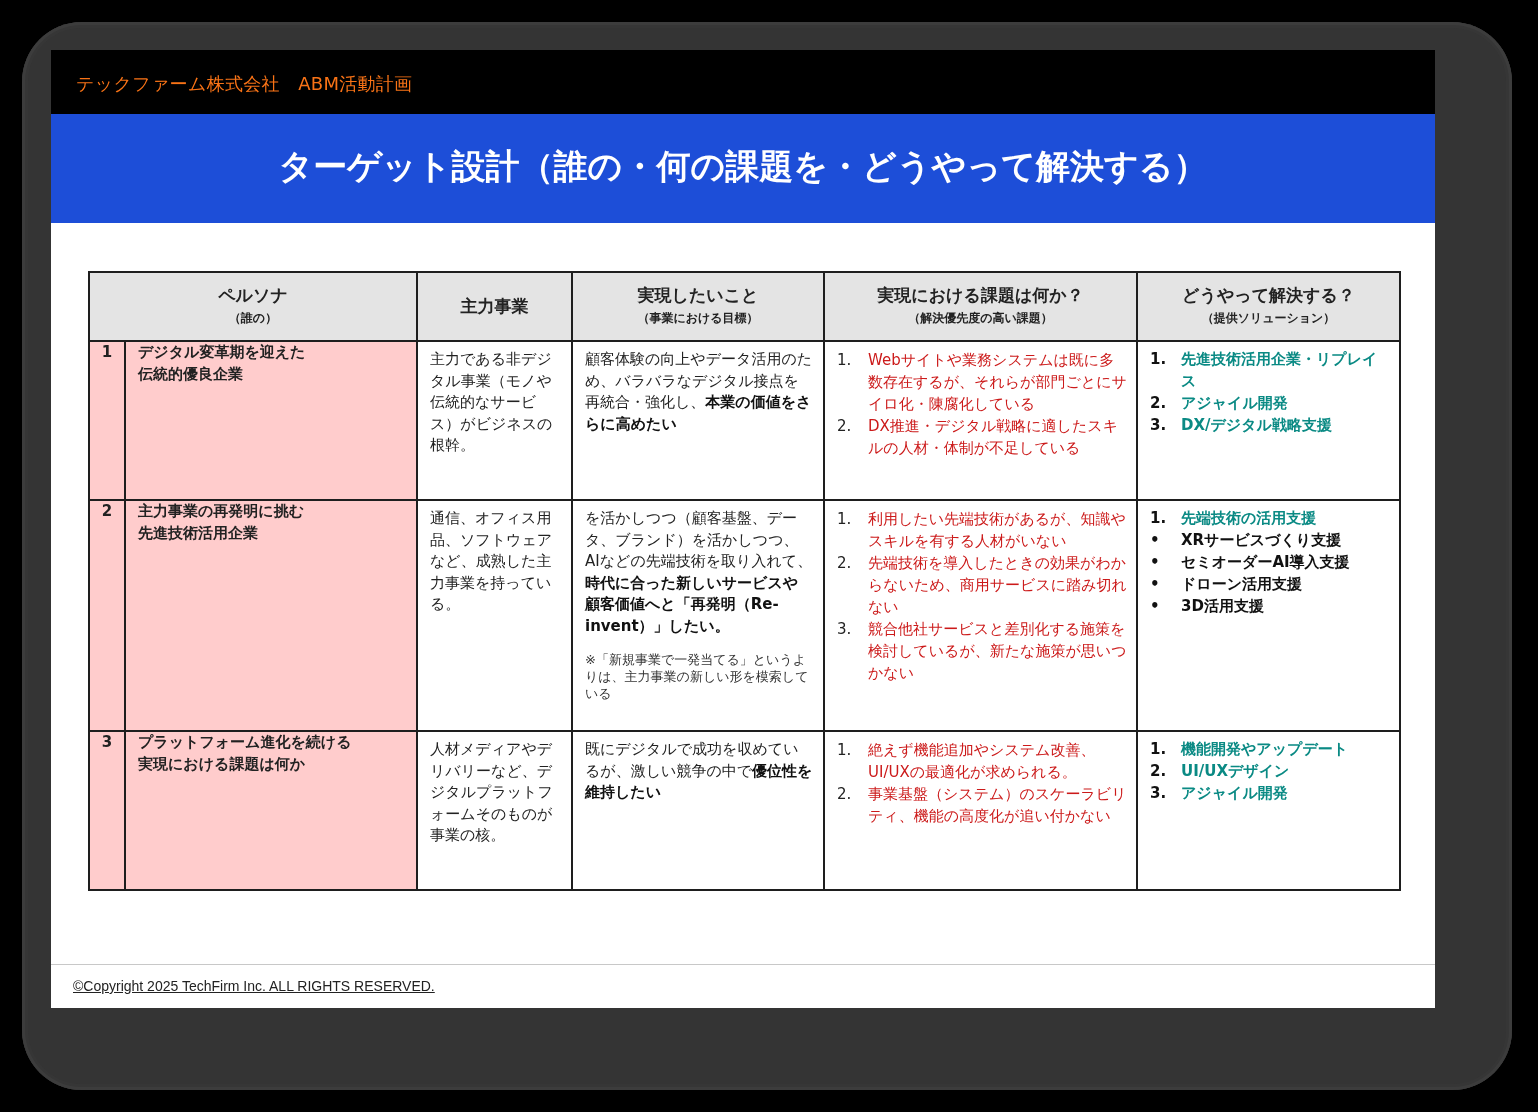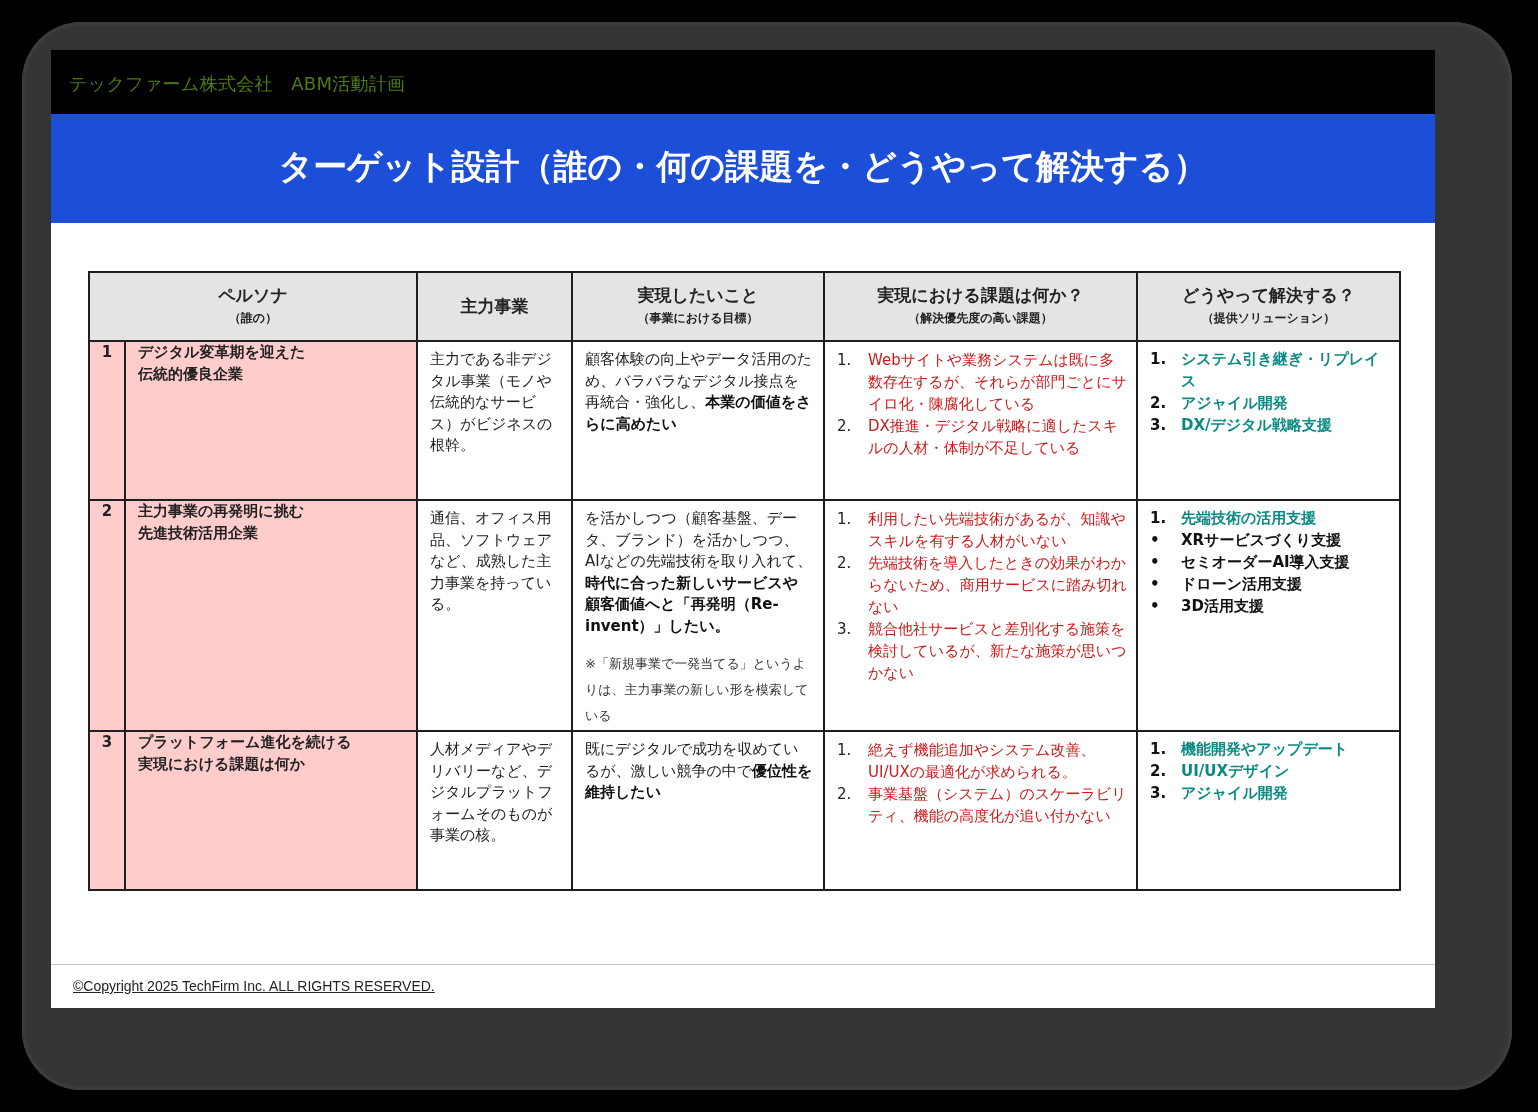--- a/index.html
+++ b/index.html
@@ -9,21 +9,21 @@
     position: absolute; left: 22px; top: 22px; width: 1490px; height: 1068px;
     background: #343434; border-radius: 60px;
     box-shadow: inset 0 0 0 3px #3c3c3c, inset 0 0 0 6px #363636;
   }
   .slide {
     position: absolute; left: 51px; top: 50px; width: 1384px; height: 958px;
     background: #fff; overflow: hidden;
   }
   .topbar {
     position: absolute; left: 0; top: 0; width: 100%; height: 64px; background: #000;
-    color: #4d7c0f; font-size: 18px; padding: 22px 0 0 18px; letter-spacing: 0.3px;
+    color: #f97316; font-size: 18px; padding: 22px 0 0 25px; letter-spacing: 0.3px;
   }
   .titlebar {
     position: absolute; left: 0; top: 64px; width: 100%; height: 109px;
     background: #1d4ed8; color: #fff; font-weight: bold; font-size: 34px;
     display: flex; align-items: center; justify-content: center; padding-bottom: 4px;
   }
   table.grid {
     position: absolute; left: 37px; top: 221px; width: 1311px;
     border-collapse: collapse; table-layout: fixed;
   }
@@ -41,21 +41,21 @@
   td.num {
     background: #ffcccc; font-weight: bold; font-size: 22px; text-align: center; vertical-align: middle;
   }
   td.persona {
     background: #ffcccc; font-weight: bold; font-size: 17px; line-height: 25px;
     vertical-align: middle; padding: 0 10px 0 12px;
   }
   td.biz { padding: 7px 10px 0 12px; font-size: 14.5px; line-height: 21.5px; margin-top: 32px; }
   td.goal { padding: 7px 10px 0 12px; font-size: 15px; line-height: 22px; }
   td.goal b { font-weight: bold; color: #111; }
-  .note { font-size: 13px; line-height: 26px; margin-top: 14px; color: #333; }
+  .note { font-size: 13px; line-height: 17px; margin-top: 14px; color: #333; }
   td.issues { padding: 7px 8px 0 12px; }
   td.sols { padding: 6px 8px 0 12px; }
   .olist { list-style: none; }
   .olist li { display: flex; font-size: 15px; line-height: 22px; }
   .olist .marker { width: 31px; flex: none; color: #222; }
   .olist.red .txt { color: #cc1a1a; }
   .olist.sol li { font-weight: bold; font-size: 15px; line-height: 22px; }
   .olist.sol .marker { color: #111; font-weight: bold; }
   .olist.sol .txt.teal { color: #0a8a84; }
   .olist.sol .txt.dark { color: #111; }
@@ -132,21 +132,21 @@
             <li>
                 <span class="marker">2.</span>
                 <span class="txt">DX推進・デジタル戦略に適したスキルの人材・体制が不足している</span>
               </li>
           </ul>
         </td>
         <td class="sols">
           <ul class="olist sol">
             <li>
                 <span class="marker">1.</span>
-                <span class="txt teal">システム引き継ぎ・リプレイス</span>
+                <span class="txt teal">先進技術活用企業・リプレイス</span>
               </li>
             <li>
                 <span class="marker">2.</span>
                 <span class="txt teal">アジャイル開発</span>
               </li>
             <li>
                 <span class="marker">3.</span>
                 <span class="txt teal">DX/デジタル戦略支援</span>
               </li>
           </ul>

